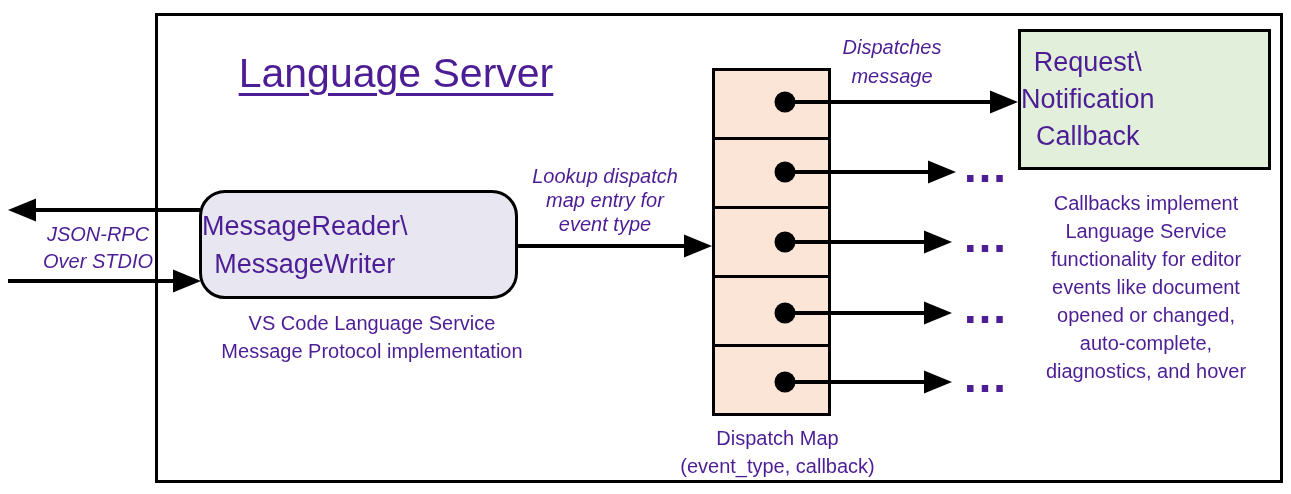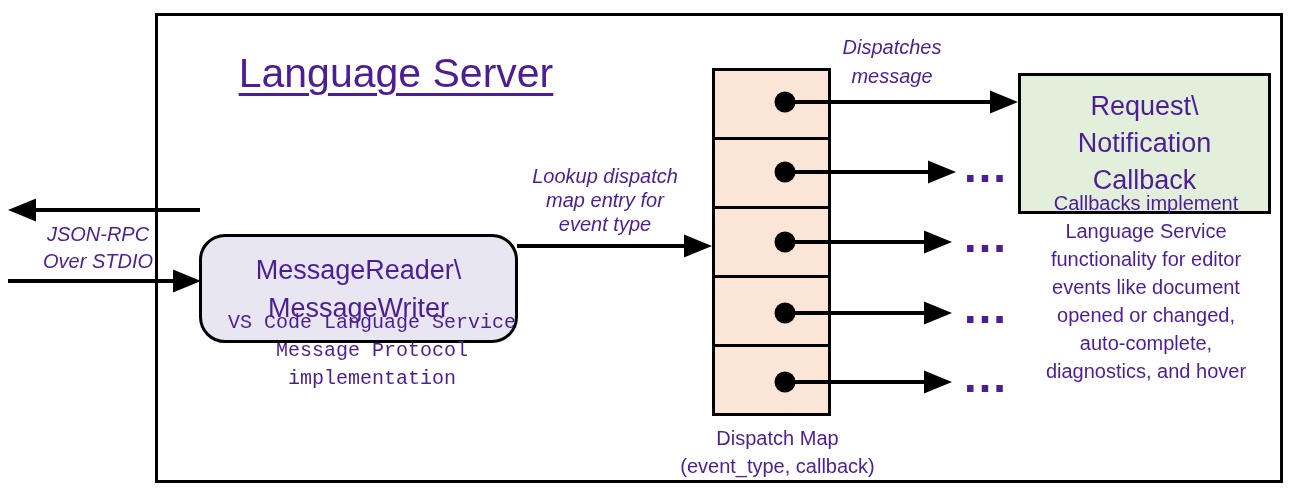--- a/index.html
+++ b/index.html
@@ -26,45 +26,43 @@
     text-align: center;
     text-decoration: underline;
     text-decoration-thickness: 3px;
     text-underline-offset: 6px;
     white-space: pre-line;
   }
   .node-box {
     border: 3px solid #000000;
     display: flex;
     align-items: center;
-    justify-content: center;
-    text-align: center;
-    white-space: pre-line;
-    margin-top: 44px;
+    text-align: center;
+    white-space: pre-line;
   }
   .msg-box {
     left: 199px; top: 190px; width: 319px; height: 109px;
     background: #e8e7f1;
     font-size: 27px;
     line-height: 38px;
     border-radius: 26px;
   }
   .callback-box {
     left: 1018px; top: 29px; width: 253px; height: 141px;
     background: #e2efda;
     font-size: 27px;
     line-height: 37px;
   }
   .caption {
     text-align: center;
     font-size: 20px;
     line-height: 28px;
     white-space: pre-line;
   }
-  .msg-caption { left: 196px; top: 309px; width: 352px; font-family: Liberation Mono, monospace; }
+  .msg-caption { left: 196px; top: 309px; width: 352px; }
   .dispatch-caption { left: 640px; top: 424px; width: 275px; }
   .note { left: 1012px; top: 189px; width: 268px; line-height: 28px; text-align: center; }
   .ann {
     font-style: italic;
     text-align: center;
     font-size: 20px;
     line-height: 27px;
     white-space: pre-line;
   }
   .stdio-label { left: 12px; top: 221px; width: 172px; }

